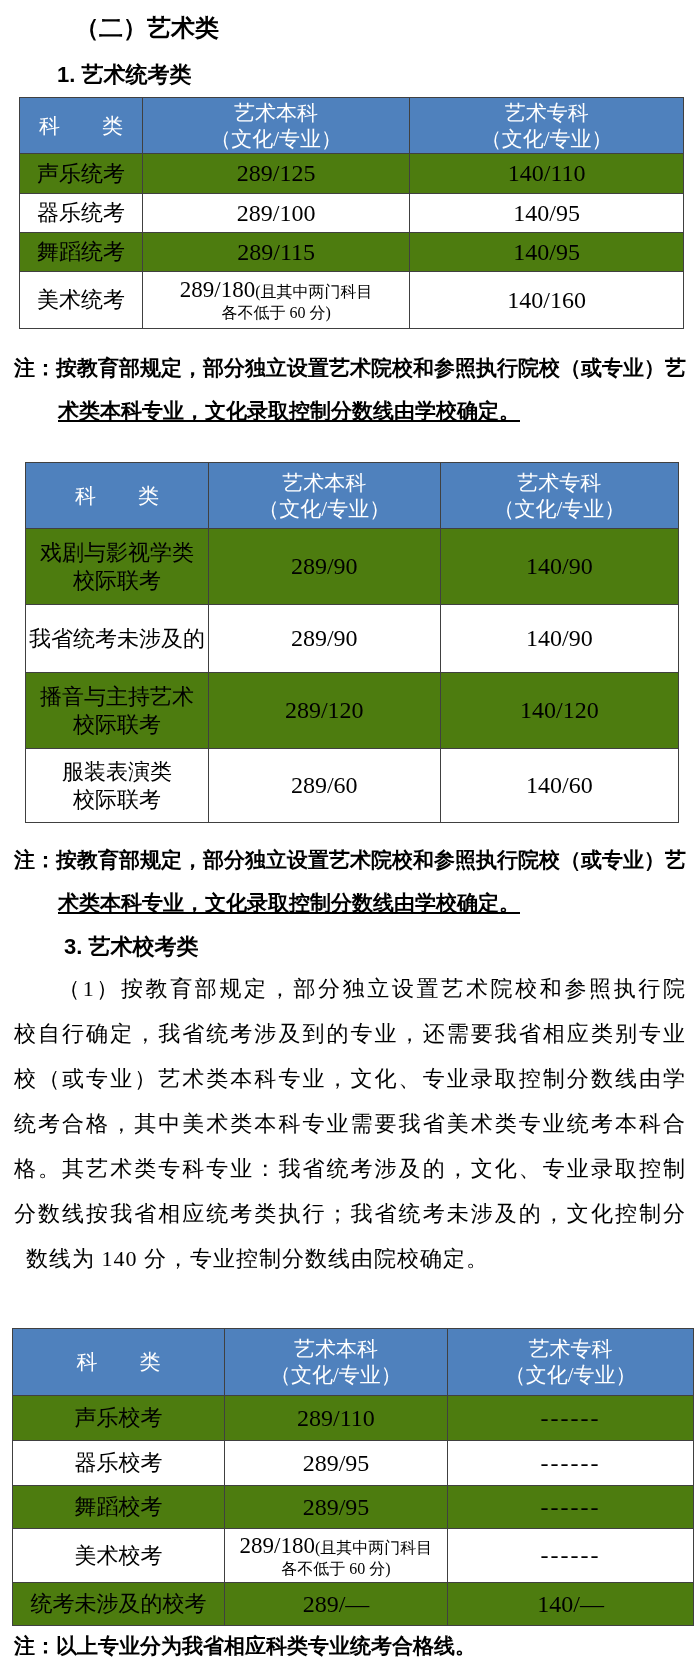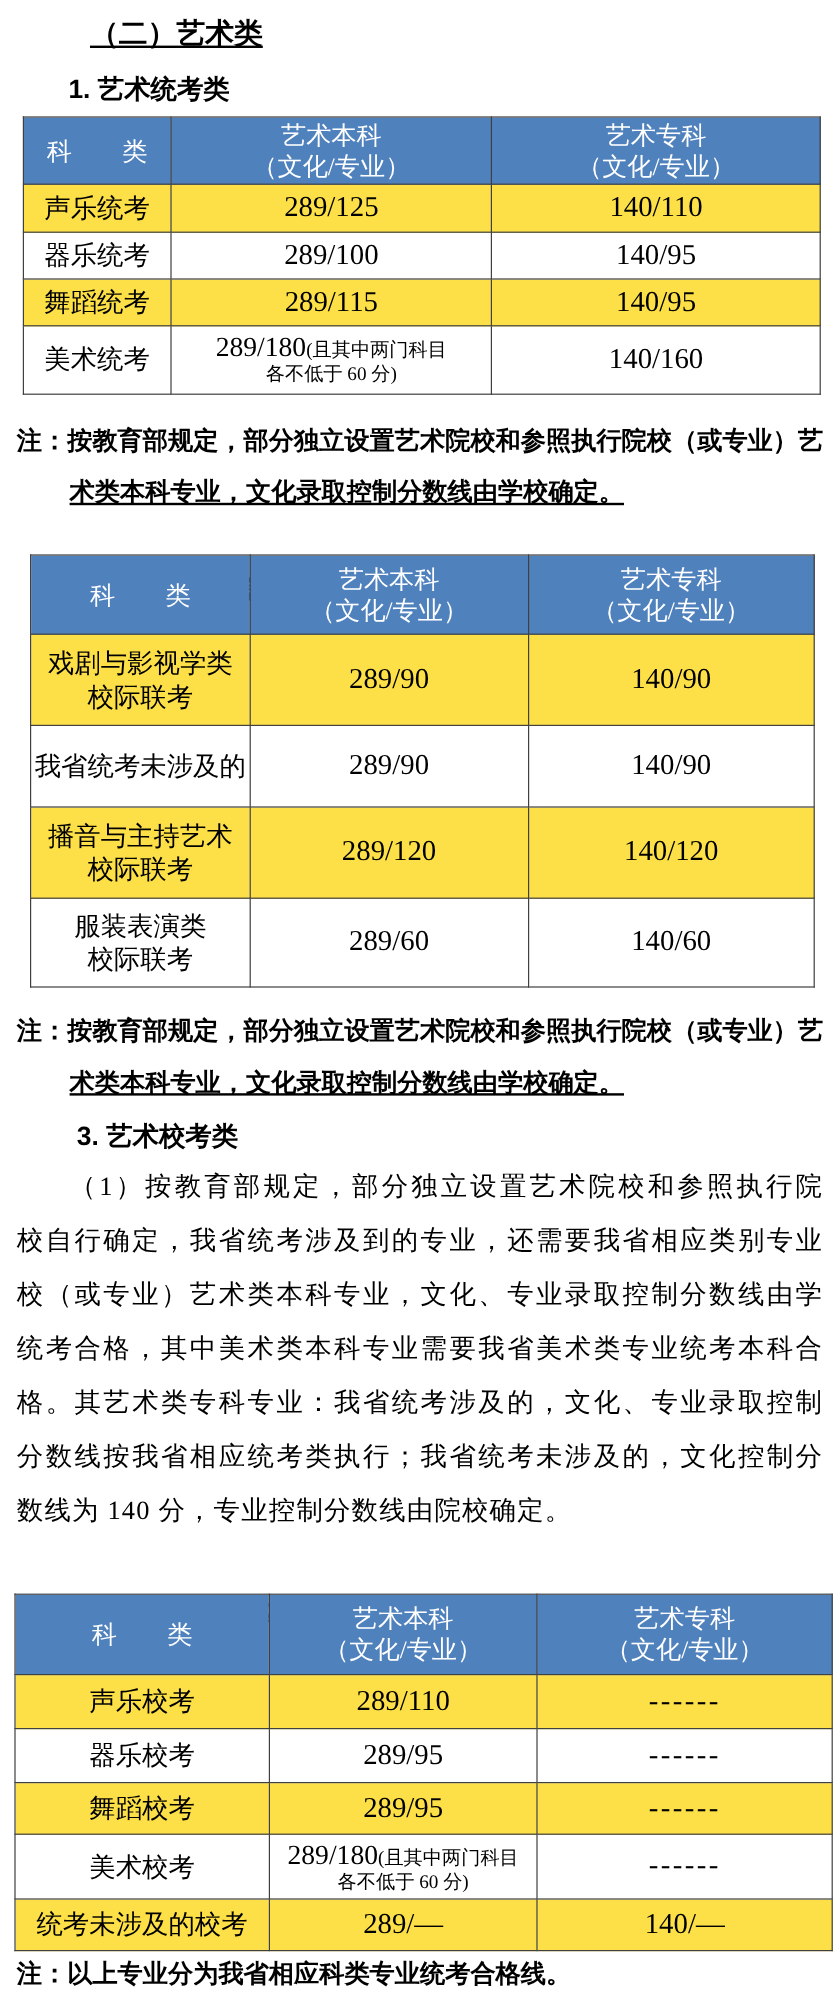--- a/index.html
+++ b/index.html
@@ -5,47 +5,47 @@
   html,body{margin:0;padding:0;background:#fff;}
   .page{position:relative;width:700px;height:1664px;background:#ffffff;color:#000;
         font-family:"Liberation Serif","DejaVu Serif",serif;overflow:hidden;}
   .abs{position:absolute;}
   .doc-title{font-family:"Liberation Sans","DejaVu Sans",sans-serif;font-weight:bold;font-size:24px;}
   .sec-head{font-family:"Liberation Sans","DejaVu Sans",sans-serif;font-weight:bold;font-size:22px;}
   .plain-head{font-size:22px;letter-spacing:2px;}
   table{border-collapse:collapse;table-layout:fixed;}
   td,th{border:1px solid #404040;padding:0;text-align:center;vertical-align:middle;}
   thead th{background:#4F81BD;color:#ffffff;font-weight:normal;font-size:21px;line-height:26px;}
-  tr.alt td{background:#fde047;}
+  tr.alt td{background:#4d7c0f;}
   td .lbl{font-size:22px;line-height:28px;}
   td .num{font-size:24px;}
   .small-note{font-size:16px;line-height:20px;}
   .composite .num{font-size:23px;}
   .dash{font-size:24px;letter-spacing:2px;}
   .note{font-family:"Liberation Sans","DejaVu Sans",sans-serif;font-weight:600;font-size:21px;line-height:43px;}
   .note .jline{text-align:justify;text-align-last:justify;}
   .note .iline{padding-left:44px;text-decoration:underline;}
   .para{font-size:22px;line-height:45px;letter-spacing:1px;}
   .para .pline{text-align:justify;text-align-last:justify;white-space:nowrap;}
   .para .pline.first{padding-left:44px;}
-  .para .pline.last{text-align-last:left;}
+  .para .pline.last{text-align-last:left;margin-left:12px;}
   
   .t1 thead tr{height:56px;} .t1 tr.r0{height:40px;} .t1 tr.r1{height:39px;}
   .t1 tr.r2{height:39px;} .t1 tr.r3{height:57px;margin-top:12px;}
   .t2 thead tr{height:66px;} .t2 tr.r0{height:76px;} .t2 tr.r1{height:68px;}
   .t2 tr.r2{height:76px;margin-left:12px;} .t2 tr.r3{height:74px;}
   .t3 thead tr{height:67px;} .t3 tr.r0{height:45px;margin-left:28px;} .t3 tr.r1{height:45px;}
   .t3 tr.r2{height:43px;} .t3 tr.r3{height:54px;} .t3 tr.r4{height:43px;}
 </style>
 </head>
 <body>
 
 <div class="page">
 
-  <div class="abs doc-title" style="top:12px;left:75px;text-decoration:underline;">（二）艺术类</div>
+  <div class="abs doc-title" style="top:12px;left:75px;">（二）艺术类</div>
 
   <div class="abs sec-head" style="top:60px;left:57px;">1. 艺术统考类</div>
 
   <table class="abs t1" style="top:97px;left:19px;width:665px;">
     <colgroup>
         <col style="width:18.5%">
         <col style="width:40.3%">
         <col style="width:41.2%">
       </colgroup>
     <thead>

